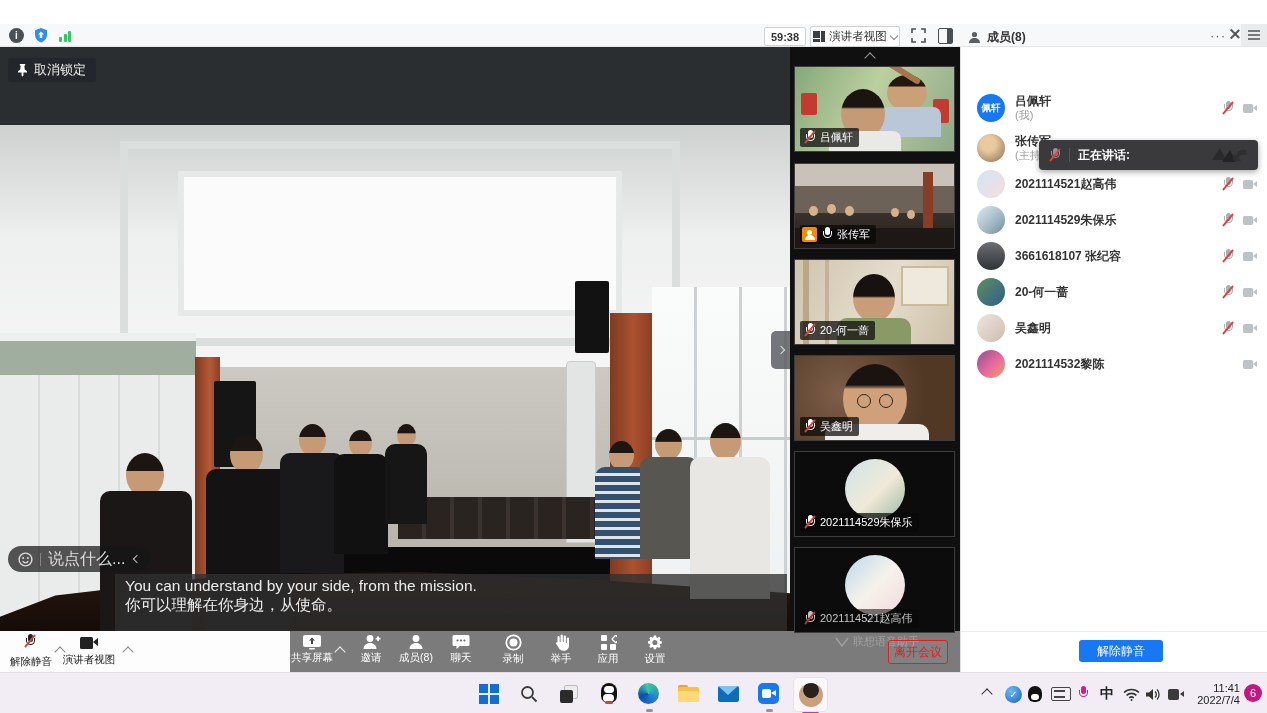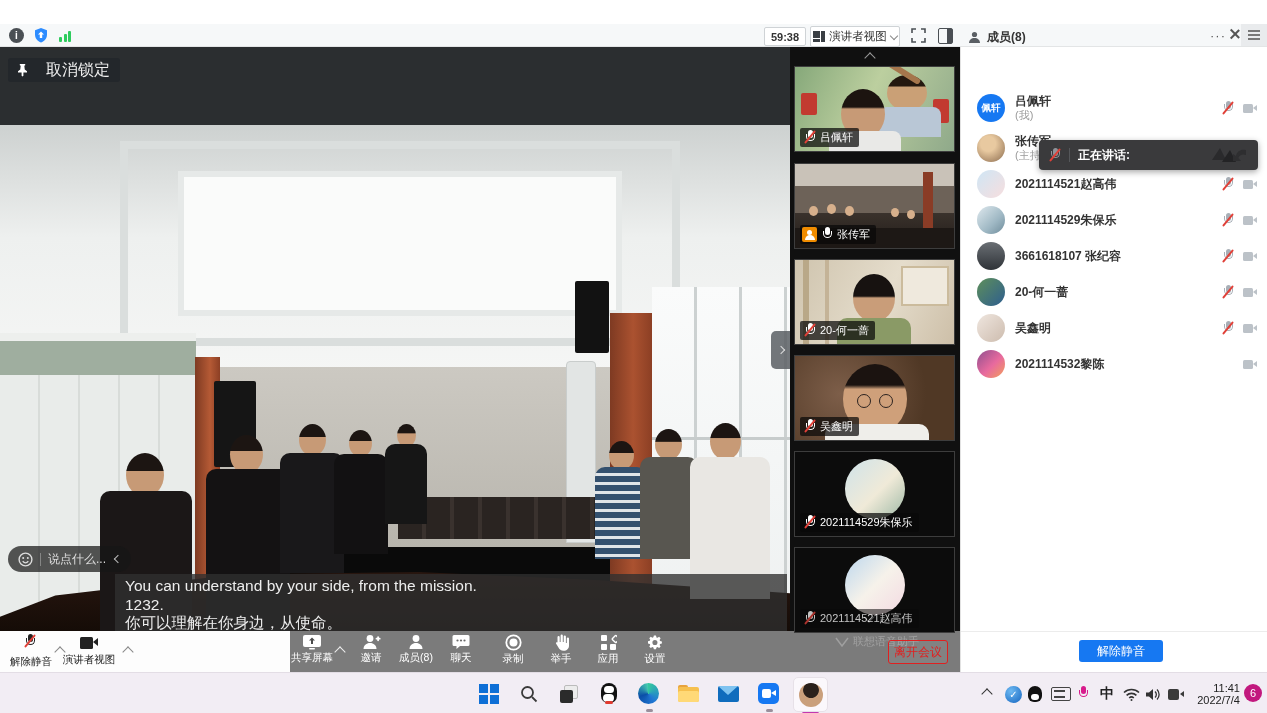--- a/index.html
+++ b/index.html
@@ -10,22 +10,22 @@
   #apptitle{left:0;right:0;top:4px;text-align:center;font-weight:700;color:#1a1a1a;font-size:12px;}
   .wc{top:6px;width:12px;height:12px;cursor:default;}
   #toolbar{left:0;top:24px;width:1267px;height:23px;background:#f6f8f9;border-bottom:1px solid #e3e5e6;box-sizing:border-box;}
   .tbox{border:1px solid #cfd3d6;background:#fff;border-radius:2px;display:flex;align-items:center;justify-content:center;color:#333;}
   
   #videoarea{left:0;top:47px;width:790px;height:584px;background:#2b2e30;overflow:hidden;}
   #scene{left:0;top:78px;width:790px;height:506px;background:#0a0a0a;overflow:hidden;}
   .hd{position:absolute;border-radius:50%;background:linear-gradient(180deg,#1c1512 40%,#c79a76 42%);}
   .bd{position:absolute;border-radius:10px 10px 0 0;}
   
-  #pinbtn{left:8px;top:11px;height:24px;background:#23272b;border-radius:3px;display:flex;align-items:center;gap:18px;padding:0 10px;color:#eee;font-size:16px;text-align:right;}
-  #chatpill{left:8px;top:499px;height:26px;background:rgba(22,22,22,.72);border-radius:13px;display:flex;align-items:center;gap:7px;padding:0 10px;color:#ddd;font-size:12px;}
+  #pinbtn{left:8px;top:11px;height:24px;background:#23272b;border-radius:3px;display:flex;align-items:center;gap:6px;padding:0 10px;color:#eee;font-size:13px;text-align:right;}
+  #chatpill{left:8px;top:499px;height:26px;background:rgba(22,22,22,.72);border-radius:13px;display:flex;align-items:center;gap:7px;padding:0 10px;color:#ddd;font-size:16px;}
   #subband{left:115px;top:527px;width:672px;height:74px;background:rgba(48,48,48,.78);color:#ededed;font-size:15.5px;line-height:18.5px;padding:3px 10px;box-sizing:border-box;}
   #collapse{left:771px;top:284px;width:19px;height:38px;background:rgba(90,95,100,.85);border-radius:5px 0 0 5px;display:flex;align-items:center;justify-content:center;}
   
   #btoolL{left:0;top:631px;width:290px;height:41px;background:#fdfdfd;}
   #btoolR{left:290px;top:631px;width:670px;height:41px;background:rgba(105,105,105,.88);}
   .tbtn{position:absolute;width:62px;text-align:center;}
   .tbtn .lbl{font-size:10.5px;margin-top:1px;white-space:nowrap;}
   .chv{display:inline-block;width:7px;height:7px;border-left:1.6px solid #888;border-bottom:1.6px solid #888;}
   .chv.up{transform:rotate(135deg);} .chv.down{transform:rotate(-45deg);}
   .chv.left{transform:rotate(45deg);} .chv.right{transform:rotate(225deg);}
@@ -187,21 +187,20 @@
             <path d="M4.7 9.2c.8 1.1 1.8 1.7 2.8 1.7s2-.6 2.8-1.7" stroke="#ddd" stroke-width="1.2"></path>
           </svg>
         </span>
       <span style="width:1px;height:13px;background:rgba(255,255,255,.3);"></span>
       <span>说点什么...</span>
       <span class="chv left" style="border-color:#bbb;width:5px;height:5px;margin-left:2px;"></span>
     </div>
 
     <div class="abs" id="subband">
       <div>You can understand by your side, from the mission.</div>
-      <div>1232.</div>
       <div>你可以理解在你身边，从使命。</div>
 
     </div>
 
     <div class="abs" id="collapse">
       <span class="chv right" style="border-color:#ddd;width:5px;height:5px;"></span>
     </div>
   </div>
 
   <div class="abs" id="btoolL"></div>

